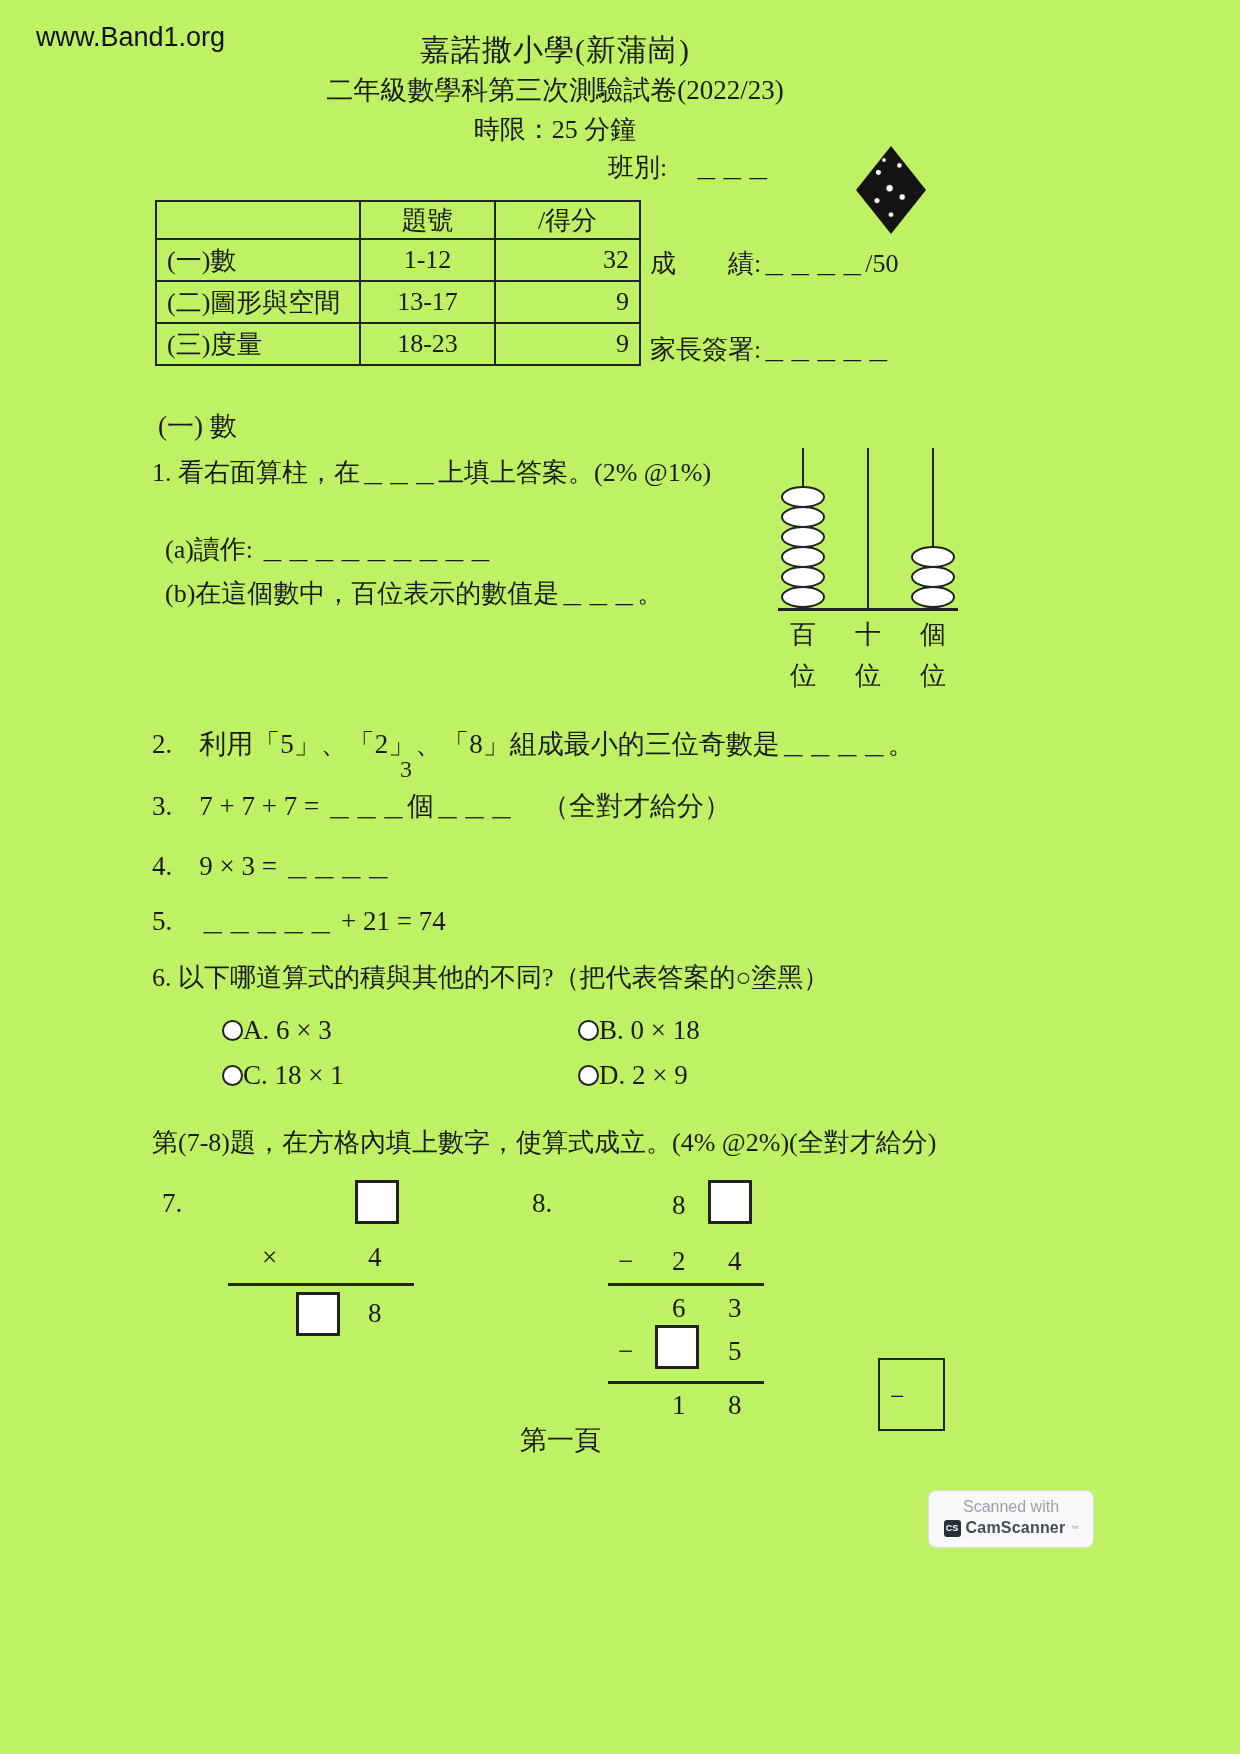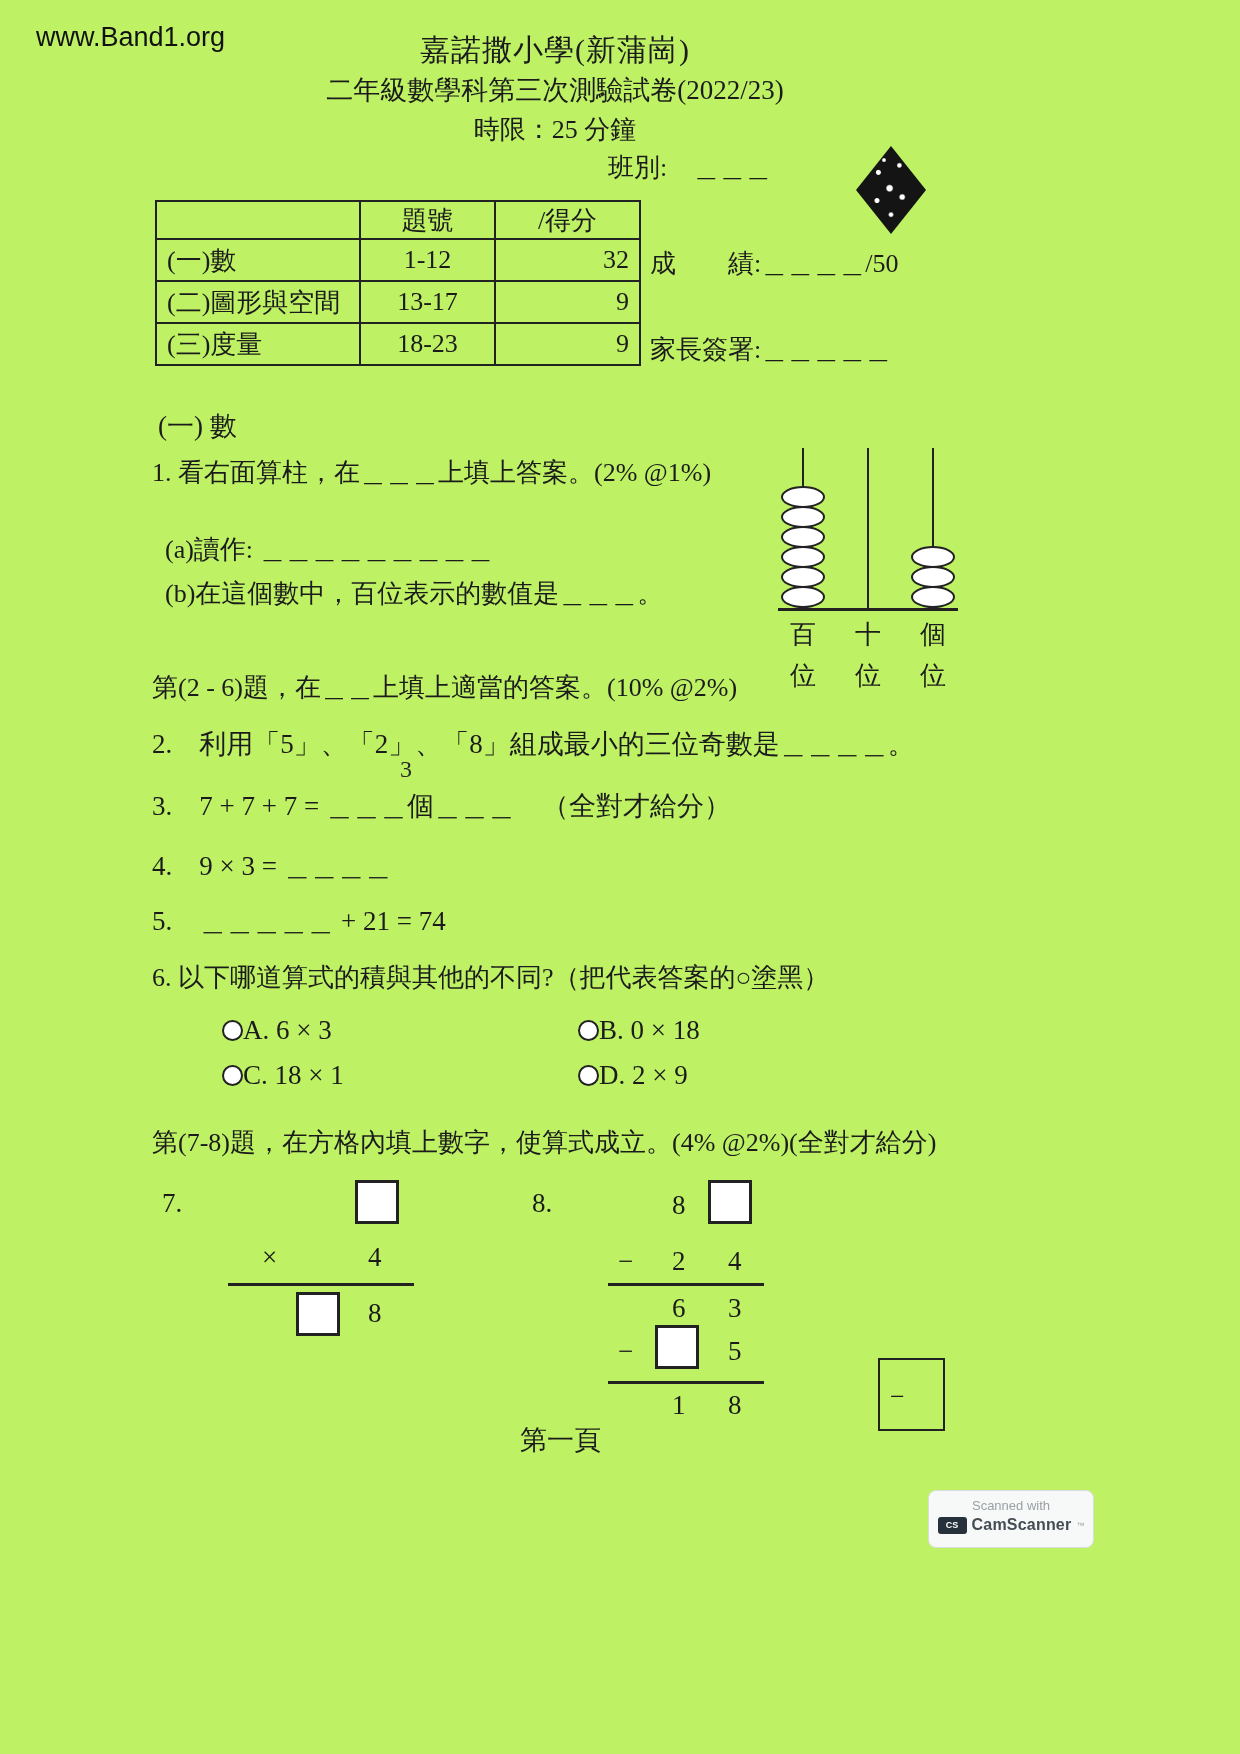--- a/index.html
+++ b/index.html
@@ -76,23 +76,23 @@
   .stray-box { left:878px; top:1358px; width:67px; height:73px; border:2px solid #222; font-size:26px; }
   .stray-box span { position:absolute; left:10px; top:22px; }
 
   
   .scan-badge {
     left:928px; top:1490px; width:166px; height:58px;
     border:1px solid #dadddf; border-radius:8px; background:#f7f8f8;
     font-family:"Liberation Sans","DejaVu Sans",sans-serif;
     text-align:center;
   }
-  .scan-badge .line1 { color:#9aa0a6; font-size:13px; margin-top:7px; }
+  .scan-badge .line1 { color:#9aa0a6; font-size:16px; margin-top:7px; }
   .scan-badge .line2 { display:flex; align-items:center; justify-content:center; gap:5px; margin-top:3px; }
-  .cs-logo { width:29px; height:17px; background:#26313c; color:#fff; font-size:9px; font-weight:bold; border-radius:3px; display:flex; align-items:center; justify-content:center; }
+  .cs-logo { width:17px; height:17px; background:#26313c; color:#fff; font-size:9px; font-weight:bold; border-radius:3px; display:flex; align-items:center; justify-content:center; }
   .cs-text { color:#444c54; font-size:16px; font-weight:bold; letter-spacing:0.2px; }
   .cs-tm { color:#9aa0a6; font-size:8px; vertical-align:top; }
 </style>
 </head>
 <body>
 
 <div class="page">
 
   <div class="abs watermark">www.Band1.org</div>
 
@@ -171,21 +171,20 @@
       <span>十</span>
       <span>個</span>
     </div>
     <div class="ab-labels">
       <span>位</span>
       <span>位</span>
       <span>位</span>
     </div>
   </div>
 
-  <div class="abs t26" style="left:152px; top:670px;">第(2 - 6)題，在＿＿上填上適當的答案。(10% @2%)</div>
 
   <div class="abs t27" style="left:152px; top:726px;">2.　利用「5」、「2」、「8」組成最小的三位奇數是＿＿＿＿。</div>
   <span class="abs handwritten" style="left:400px; top:756px;">3</span>
   <div class="abs t27" style="left:152px; top:788px;">3.　7 + 7 + 7 = ＿＿＿個＿＿＿　（全對才給分）</div>
   <div class="abs t27" style="left:152px; top:848px;">4.　9 × 3 = ＿＿＿＿</div>
   <div class="abs t27" style="left:152px; top:903px;">5.　＿＿＿＿＿ + 21  = 74</div>
 
   <div class="abs t26" style="left:152px; top:960px;">6. 以下哪道算式的積與其他的不同?（把代表答案的○塗黑）</div>
   <div class="abs option" style="left:222px; top:1015px;">
     <span class="bubble"></span><span>A.  6 × 3</span>

